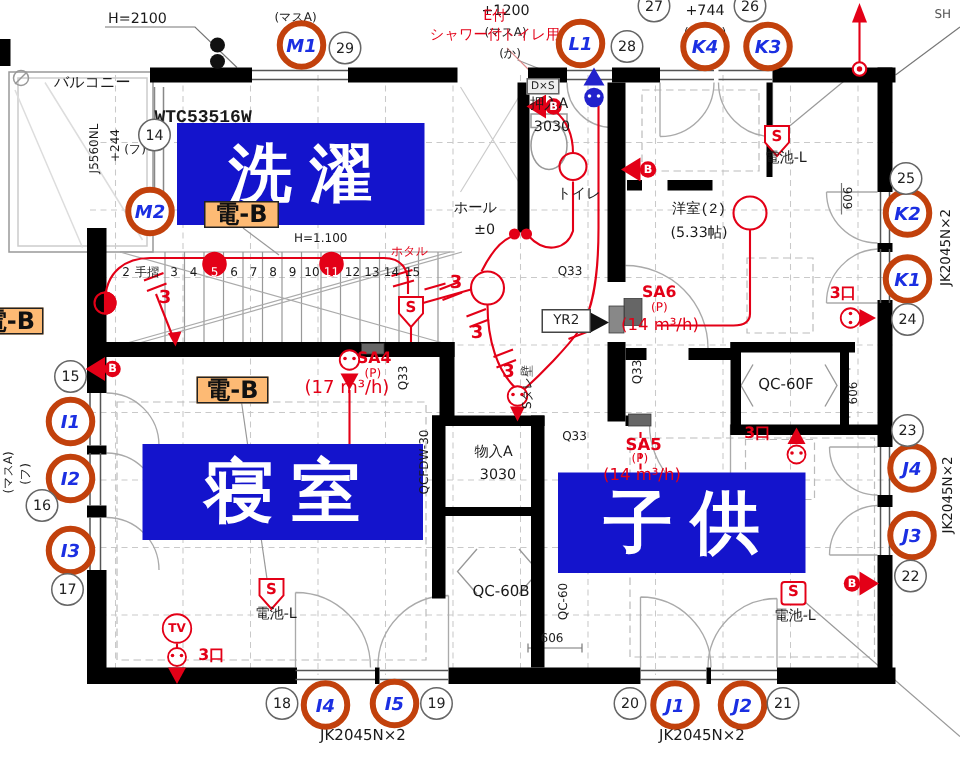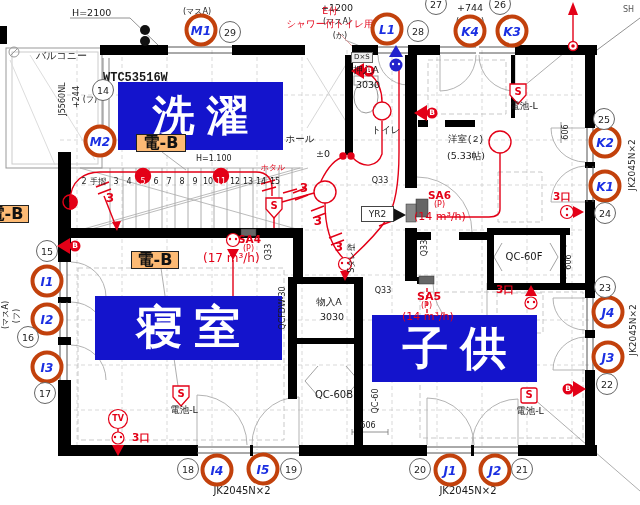--- a/index.html
+++ b/index.html
@@ -325,21 +325,21 @@
 
 <span class="t" style="left:36px;top:51px;font-size:10px;">バルコニー</span>
 <span class="t sm rot" style="left:63px;top:99px;">J5560NL</span>
 <span class="t sm rot" style="left:77px;top:97px;">+244</span>
 <span class="t sm c" style="left:90px;top:100px;">(フ)</span>
 <span class="t sm rot" style="left:6px;top:315px;">(マスA)</span>
 <span class="t sm rot" style="left:17px;top:316px;">(フ)</span>
 
 <span class="t c" style="left:366px;top:70px;">押入A</span>
 <span class="t c" style="left:368px;top:85px;">3030</span>
-<span class="t c" style="left:300px;top:139px;text-align:center;">ホール</span>
+<span class="t c" style="left:317px;top:139px;text-align:center;">ホール</span>
 <span class="t c" style="left:323px;top:154px;">±0</span>
 <span class="t c" style="left:386px;top:130px;">トイレ</span>
 <span class="t c" style="left:466px;top:140px;font-family:Liberation Mono, monospace;">洋室(2)</span>
 <span class="t c" style="left:466px;top:156px;">(5.33帖)</span>
 <span class="t c" style="left:329px;top:302px;">物入A</span>
 <span class="t c" style="left:332px;top:317px;">3030</span>
 
 <span class="t sm" style="left:196px;top:155px;">H=1.100</span>
 <span class="t sm c" style="left:98px;top:182px;">手摺</span>
 <span class="t red sm c" style="left:273px;top:168px;">ホタル</span>

